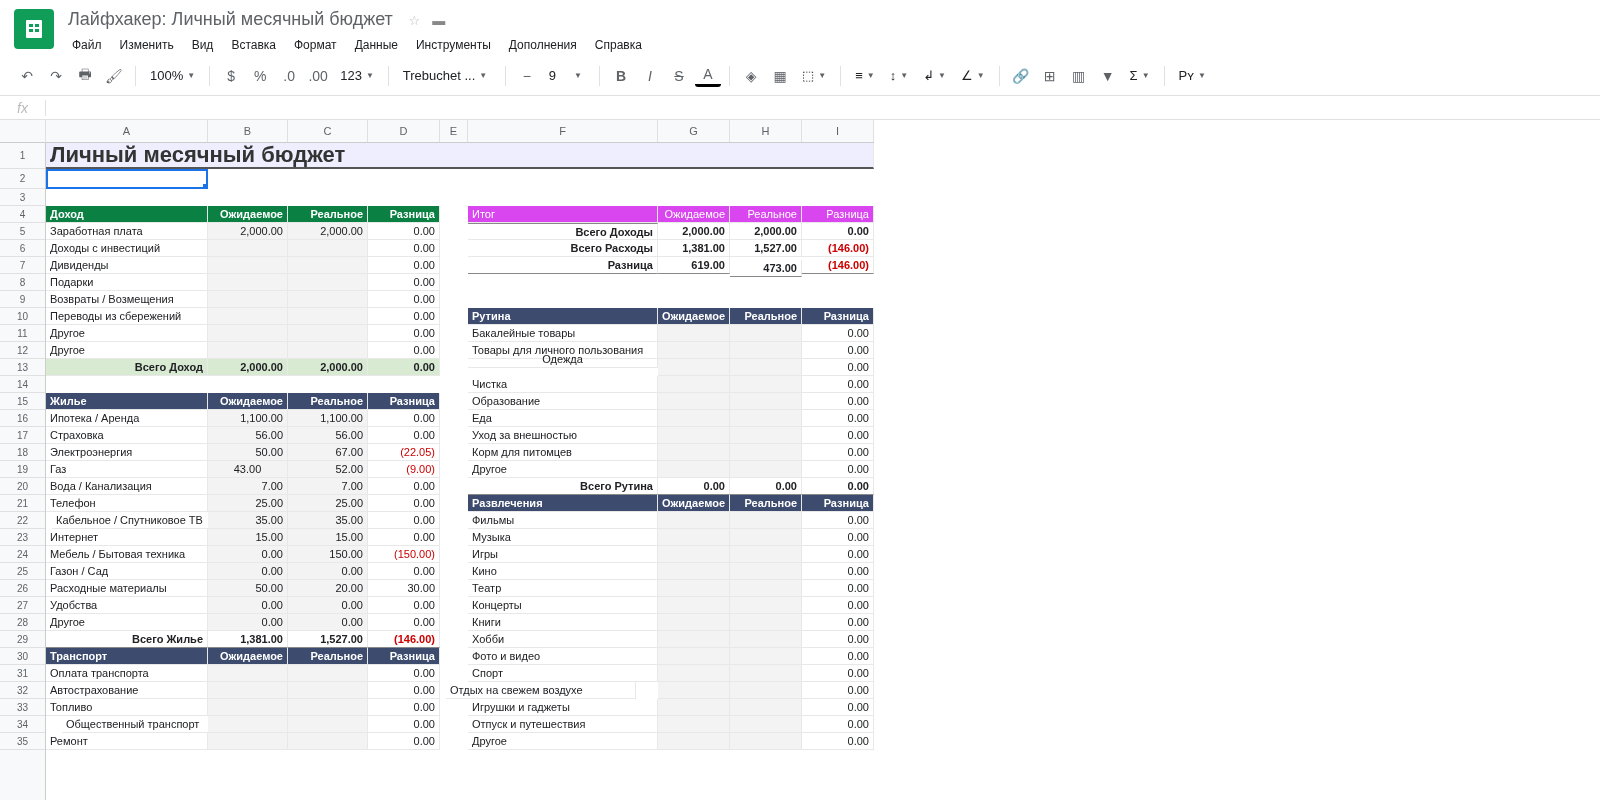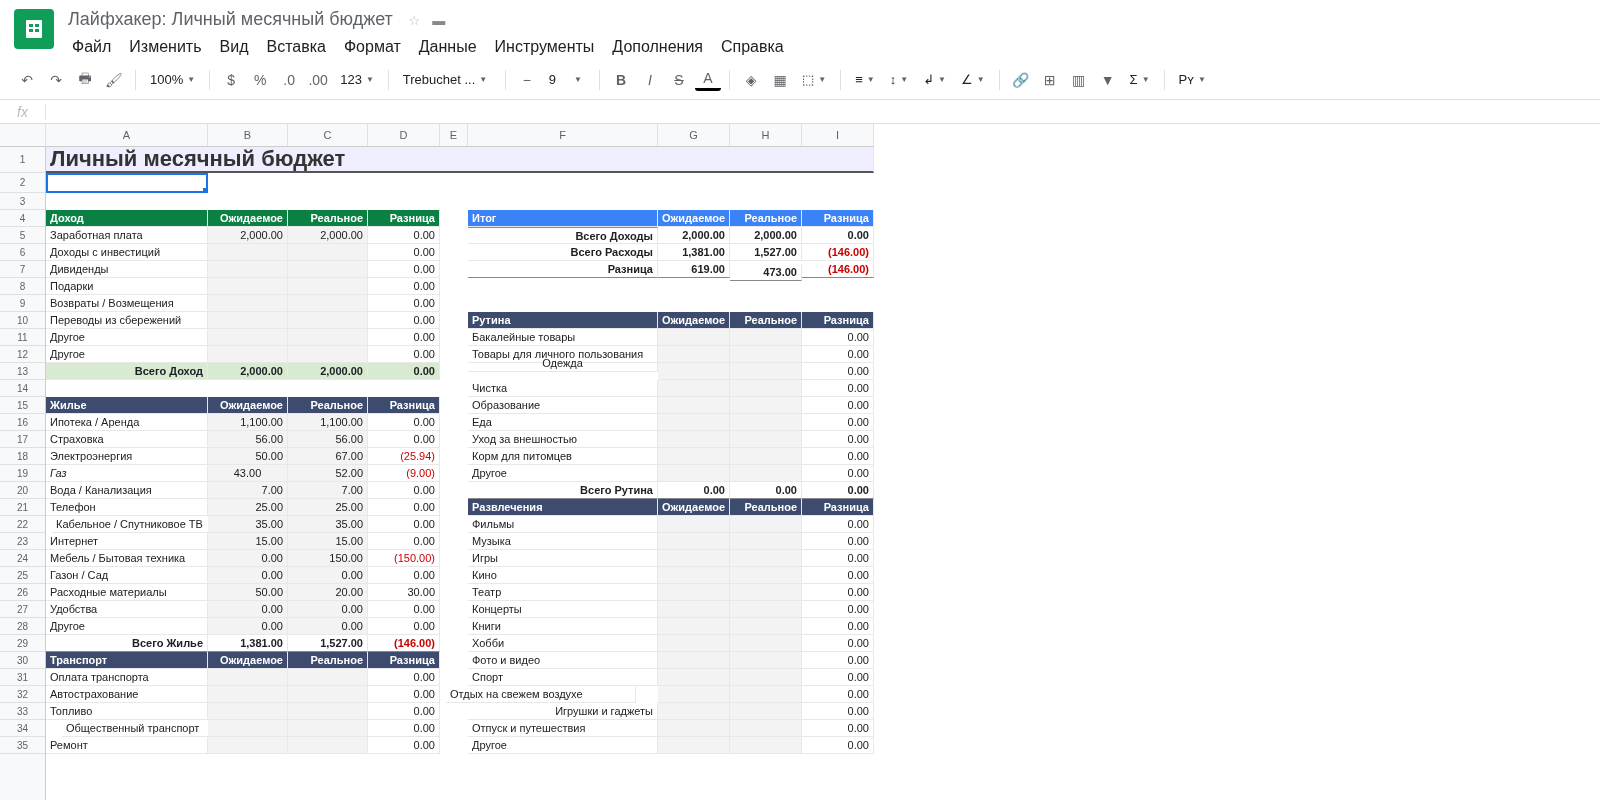--- a/index.html
+++ b/index.html
@@ -4,21 +4,21 @@
 <style>
 *{margin:0;padding:0;box-sizing:border-box;font-family:Arial,sans-serif}
 body{background:#fff;font-size:13px;color:#202124;overflow:hidden;width:1600px;height:800px}
 .header{padding:7px 14px 0;display:flex;align-items:flex-start;gap:10px}
 .logo{width:40px;height:40px;background:#0f9d58;border-radius:4px;display:flex;align-items:center;justify-content:center;margin-top:2px}
 .logo svg{width:24px;height:24px}
 .title-area{flex:1}
 .doc-title{font-size:18px;color:#5f6368;padding:2px 4px;display:inline-block}
 .title-icons{display:inline-flex;gap:12px;margin-left:8px;color:#bbb}
 .menubar{display:flex;gap:2px;margin-top:2px}
-.menu-item{padding:4px 8px;font-size:16px;color:#202124;cursor:pointer;border-radius:3px}
+.menu-item{padding:4px 8px;font-size:12px;color:#202124;cursor:pointer;border-radius:3px}
 .save-status{font-size:14px;color:#5f6368;text-decoration:underline;margin-left:14px}
 .toolbar{display:flex;align-items:center;padding:5px 14px;gap:3px;border-bottom:1px solid #e0e0e0;height:40px}
 .tbtn{min-width:26px;height:26px;display:flex;align-items:center;justify-content:center;color:#5f6368;cursor:pointer;border-radius:3px;font-size:14px}
 .tsep{width:1px;height:20px;background:#e0e0e0;margin:0 5px}
 .tsel{padding:0 6px;font-size:13px;color:#202124;display:flex;align-items:center;gap:4px;cursor:pointer}
 .caret{font-size:8px;color:#5f6368}
 .fx-bar{display:flex;align-items:center;height:24px;border-bottom:1px solid #e0e0e0}
 .fx-label{width:46px;text-align:center;font-style:italic;color:#bbb;font-size:14px;border-right:1px solid #e0e0e0}
 .fx-input{flex:1;padding:0 8px;height:100%;border:none;outline:none}
 .grid-area{display:flex;height:calc(100% - 132px)}
@@ -32,21 +32,21 @@
 .big-title{font-size:22px;font-weight:bold;color:#333;line-height:22px;height:24px}
 .hdr-green{background:#0b8043;color:#fff;font-weight:bold}
 .hdr-blue{background:#3c4b6e;color:#fff;font-weight:bold}
 .num{text-align:right}
 .neg{color:#cc0000}
 .total-green{background:#d9ead3;font-weight:bold}
 .total-row{font-weight:bold;border-bottom:1px solid #888}
 .sel-cell{border:2px solid #1a73e8;background:#fff}
 .sel-handle{position:absolute;width:6px;height:6px;background:#1a73e8;right:-3px;bottom:-3px}
 .shaded{background:#f3f3f3}
-.itog-hdr{background:#3b82f6;color:#fff;font-weight:bold}
+.itog-hdr{background:#d946ef;color:#fff;font-weight:normal}
 .summary-bold{font-weight:bold;text-align:right}
 .bord-bot{border-bottom:1px solid #888}
 </style>
 </head>
 <body>
 
 <div class="header">
   <div class="logo">
     <svg viewBox="0 0 24 24" fill="#fff">
         <rect x="4" y="3" width="16" height="18" rx="1" fill="#fff"></rect>
@@ -311,22 +311,22 @@
       <div class="cell num shaded" style="left: 162px; top: 267px; width: 80px; height: 17px;">1,100.00</div>
       <div class="cell num shaded" style="left: 242px; top: 267px; width: 80px; height: 17px;">1,100.00</div>
       <div class="cell num" style="left: 322px; top: 267px; width: 72px; height: 17px;">0.00</div>
       <div class="cell" style="left: 0px; top: 284px; width: 162px; height: 17px;">Страховка</div>
       <div class="cell num shaded" style="left: 162px; top: 284px; width: 80px; height: 17px;">56.00</div>
       <div class="cell num shaded" style="left: 242px; top: 284px; width: 80px; height: 17px;">56.00</div>
       <div class="cell num" style="left: 322px; top: 284px; width: 72px; height: 17px;">0.00</div>
       <div class="cell" style="left: 0px; top: 301px; width: 162px; height: 17px;">Электроэнергия</div>
       <div class="cell num shaded" style="left: 162px; top: 301px; width: 80px; height: 17px;">50.00</div>
       <div class="cell num shaded" style="left: 242px; top: 301px; width: 80px; height: 17px;">67.00</div>
-      <div class="cell num neg" style="left: 322px; top: 301px; width: 72px; height: 17px;">(25.94)</div>
-      <div class="cell" style="left: 0px; top: 318px; width: 162px; height: 17px; font-style: italic;">Газ</div>
+      <div class="cell num neg" style="left: 322px; top: 301px; width: 72px; height: 17px;">(22.05)</div>
+      <div class="cell" style="left: 0px; top: 318px; width: 162px; height: 17px;">Газ</div>
       <div class="cell num shaded" style="left: 162px; top: 318px; width: 80px; height: 17px; text-align: center;">43.00</div>
       <div class="cell num shaded" style="left: 242px; top: 318px; width: 80px; height: 17px;">52.00</div>
       <div class="cell num neg" style="left: 322px; top: 318px; width: 72px; height: 17px;">(9.00)</div>
       <div class="cell" style="left: 0px; top: 335px; width: 162px; height: 17px;">Вода / Канализация</div>
       <div class="cell num shaded" style="left: 162px; top: 335px; width: 80px; height: 17px;">7.00</div>
       <div class="cell num shaded" style="left: 242px; top: 335px; width: 80px; height: 17px;">7.00</div>
       <div class="cell num" style="left: 322px; top: 335px; width: 72px; height: 17px;">0.00</div>
       <div class="cell" style="left: 0px; top: 352px; width: 162px; height: 17px;">Телефон</div>
       <div class="cell num shaded" style="left: 162px; top: 352px; width: 80px; height: 17px;">25.00</div>
       <div class="cell num shaded" style="left: 242px; top: 352px; width: 80px; height: 17px;">25.00</div>
@@ -404,21 +404,21 @@
       <div class="cell num shaded" style="left: 684px; top: 505px; width: 72px; height: 17px;"></div>
       <div class="cell num" style="left: 756px; top: 505px; width: 72px; height: 17px;">0.00</div>
       <div class="cell" style="left: 422px; top: 522px; width: 190px; height: 17px;">Спорт</div>
       <div class="cell num shaded" style="left: 612px; top: 522px; width: 72px; height: 17px;"></div>
       <div class="cell num shaded" style="left: 684px; top: 522px; width: 72px; height: 17px;"></div>
       <div class="cell num" style="left: 756px; top: 522px; width: 72px; height: 17px;">0.00</div>
       <div class="cell" style="left: 400px; top: 539px; width: 190px; height: 17px;">Отдых на свежем воздухе</div>
       <div class="cell num shaded" style="left: 612px; top: 539px; width: 72px; height: 17px;"></div>
       <div class="cell num shaded" style="left: 684px; top: 539px; width: 72px; height: 17px;"></div>
       <div class="cell num" style="left: 756px; top: 539px; width: 72px; height: 17px;">0.00</div>
-      <div class="cell" style="left: 422px; top: 556px; width: 190px; height: 17px; text-align: right;">Игрушки и гаджеты</div>
+      <div class="cell" style="left: 422px; top: 556px; width: 190px; height: 17px;">Игрушки и гаджеты</div>
       <div class="cell num shaded" style="left: 612px; top: 556px; width: 72px; height: 17px;"></div>
       <div class="cell num shaded" style="left: 684px; top: 556px; width: 72px; height: 17px;"></div>
       <div class="cell num" style="left: 756px; top: 556px; width: 72px; height: 17px;">0.00</div>
       <div class="cell" style="left: 422px; top: 573px; width: 190px; height: 17px;">Отпуск и путешествия</div>
       <div class="cell num shaded" style="left: 612px; top: 573px; width: 72px; height: 17px;"></div>
       <div class="cell num shaded" style="left: 684px; top: 573px; width: 72px; height: 17px;"></div>
       <div class="cell num" style="left: 756px; top: 573px; width: 72px; height: 17px;">0.00</div>
       <div class="cell" style="left: 422px; top: 590px; width: 190px; height: 17px;">Другое</div>
       <div class="cell num shaded" style="left: 612px; top: 590px; width: 72px; height: 17px;"></div>
       <div class="cell num shaded" style="left: 684px; top: 590px; width: 72px; height: 17px;"></div>

